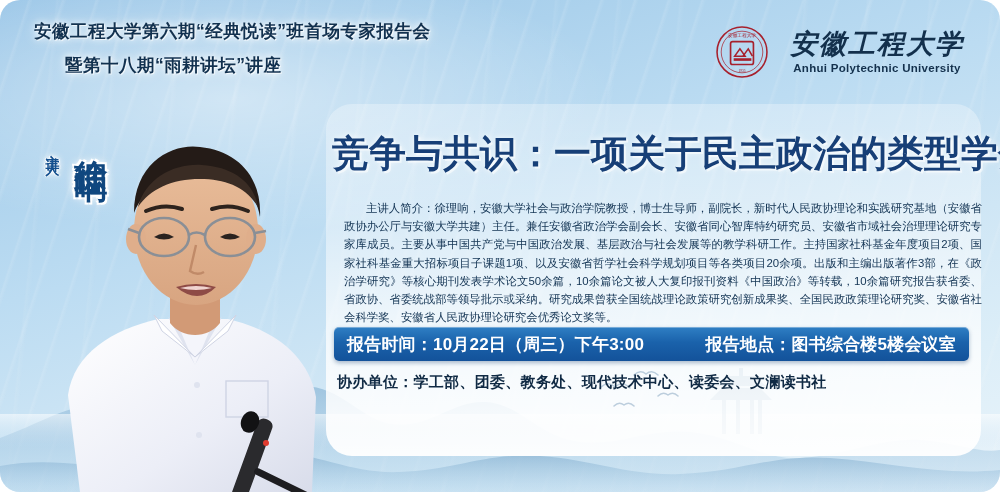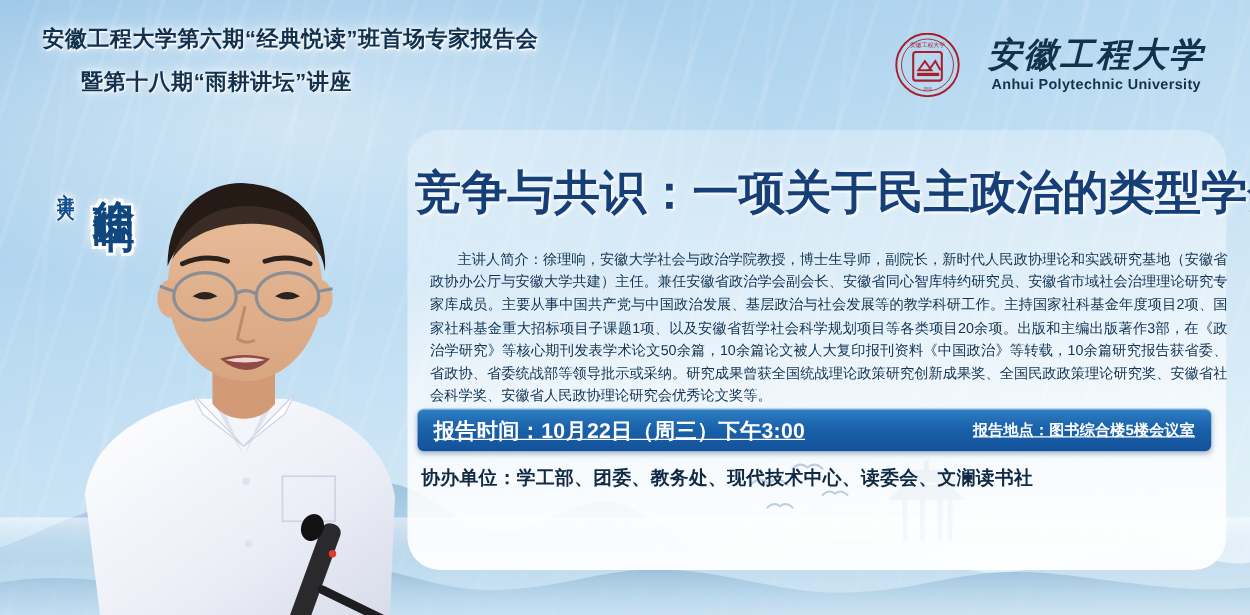--- a/index.html
+++ b/index.html
@@ -6,20 +6,21 @@
   html, body {
     width: 1000px; height: 492px;
     font-family: "Liberation Sans", "DejaVu Sans", sans-serif;
     overflow: hidden;
   }
   #poster {
     position: relative;
     width: 1000px; height: 492px;
     background: linear-gradient(165deg, #9cc7e8 0%, #a9d0ec 18%, #bcdcf2 40%, #cfe6f5 62%, #dceef8 80%, #e9f3fa 100%);
     overflow: hidden;
+    border-radius: 20px;
   }
 
   
   .sky-streaks {
     position: absolute; inset: 0;
     background:
       repeating-linear-gradient(108deg, rgba(255,255,255,0.00) 0px, rgba(255,255,255,0.00) 26px, rgba(255,255,255,0.16) 28px, rgba(255,255,255,0.00) 32px),
       repeating-linear-gradient(96deg, rgba(255,255,255,0.00) 0px, rgba(255,255,255,0.00) 55px, rgba(255,255,255,0.10) 57px, rgba(255,255,255,0.00) 62px);
     opacity: .75;
     pointer-events: none;
@@ -104,24 +105,24 @@
   .intro .ind { display:inline-block; width: 22px; }
 
   
   .banner {
     position: absolute; left: 334px; top: 327px; width: 635px; height: 34px; z-index: 7;
     background: linear-gradient(180deg, #2f7fc4 0%, #1a62ab 45%, #13529a 100%);
     border-radius: 5px;
     box-shadow: 0 2px 4px rgba(20,60,110,.35), inset 0 1px 0 rgba(255,255,255,.35);
     display: flex; align-items: center; justify-content: space-between;
     padding: 0 13px;
-    color: #ffffff; font-weight: bold; text-decoration: underline;
+    color: #ffffff; font-weight: bold;
   }
   .banner .b-time { font-size: 17px; letter-spacing: .2px; }
-  .banner .b-place { font-size: 12px; letter-spacing: .2px; }
+  .banner .b-place { font-size: 17px; letter-spacing: .2px; }
 
   .orgs { position: absolute; left: 337px; top: 373px; z-index: 7; }
   .org-row { font-size: 15px; font-weight: bold; color: #102a44; letter-spacing: .3px; }
   .org-row + .org-row { margin-top: 12px; }
 </style>
 </head>
 <body>
 
 <div id="poster">
 

